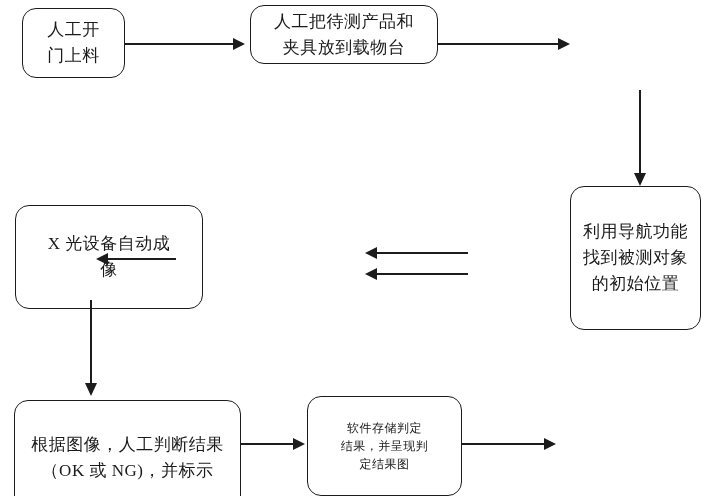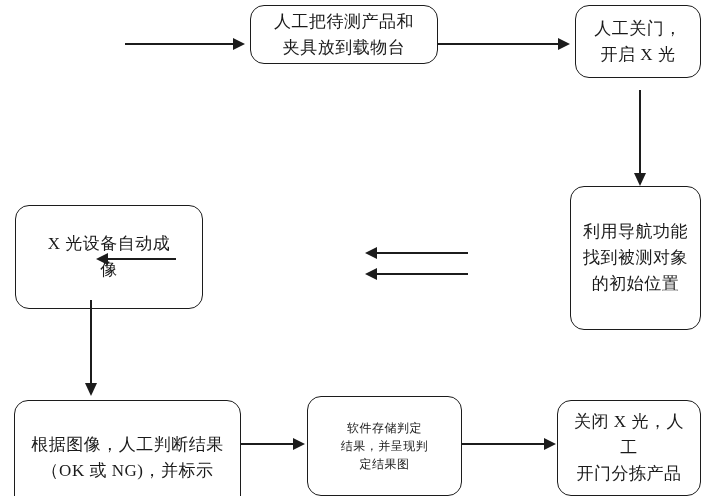--- a/index.html
+++ b/index.html
@@ -84,30 +84,30 @@
     border-left: 6px solid transparent;
     border-right: 6px solid transparent;
     border-top: 13px solid #1c1c1c;
   }
 </style>
 </head>
 <body>
 
 <div id="canvas">
 
+  <div class="node n1" style="left: 22px; top: 8px; width: 103px; height: 70px;">
+    <span class="label">人工开
+门上料</span>
+  </div>
 
   <div class="node n2" style="left: 250px; top: 5px; width: 188px; height: 59px;">
     <span class="label">人工把待测产品和
 夹具放到载物台</span>
   </div>
 
-  <div class="node n3" style="left: 575px; top: 5px; width: 126px; height: 73px;">
-    <span class="label">人工关门，
-开启 X 光</span>
-  </div>
 
   <div class="node n4" style="left: 570px; top: 186px; width: 131px; height: 144px;">
     <span class="label">利用导航功能
 找到被测对象
 的初始位置</span>
   </div>
 
 
   <div class="node n6" style="left: 15px; top: 205px; width: 188px; height: 104px;">
     <span class="label">X 光设备自动成
@@ -118,24 +118,20 @@
     <span class="label">根据图像，人工判断结果
 （OK 或 NG)，并标示</span>
   </div>
 
   <div class="node n8" style="left: 307px; top: 396px; width: 155px; height: 100px;">
     <span class="label">软件存储判定
 结果，并呈现判
 定结果图</span>
   </div>
 
-  <div class="node n9" style="left: 557px; top: 400px; width: 144px; height: 96px;">
-    <span class="label">关闭 X 光，人工
-开门分拣产品</span>
-  </div>
 
   <div class="conn" style="left: 0px; top: 0px;">
       <div class="line-h" style="left: 125px; top: 43px; width: 109px;"></div>
       <div class="arrow-r" style="left: 233px; top: 38px;"></div>
     </div>
   <div class="conn" style="left: 0px; top: 0px;">
       <div class="line-h" style="left: 438px; top: 43px; width: 121px;"></div>
       <div class="arrow-r" style="left: 558px; top: 38px;"></div>
     </div>
   <div class="conn" style="left: 0px; top: 0px;">

